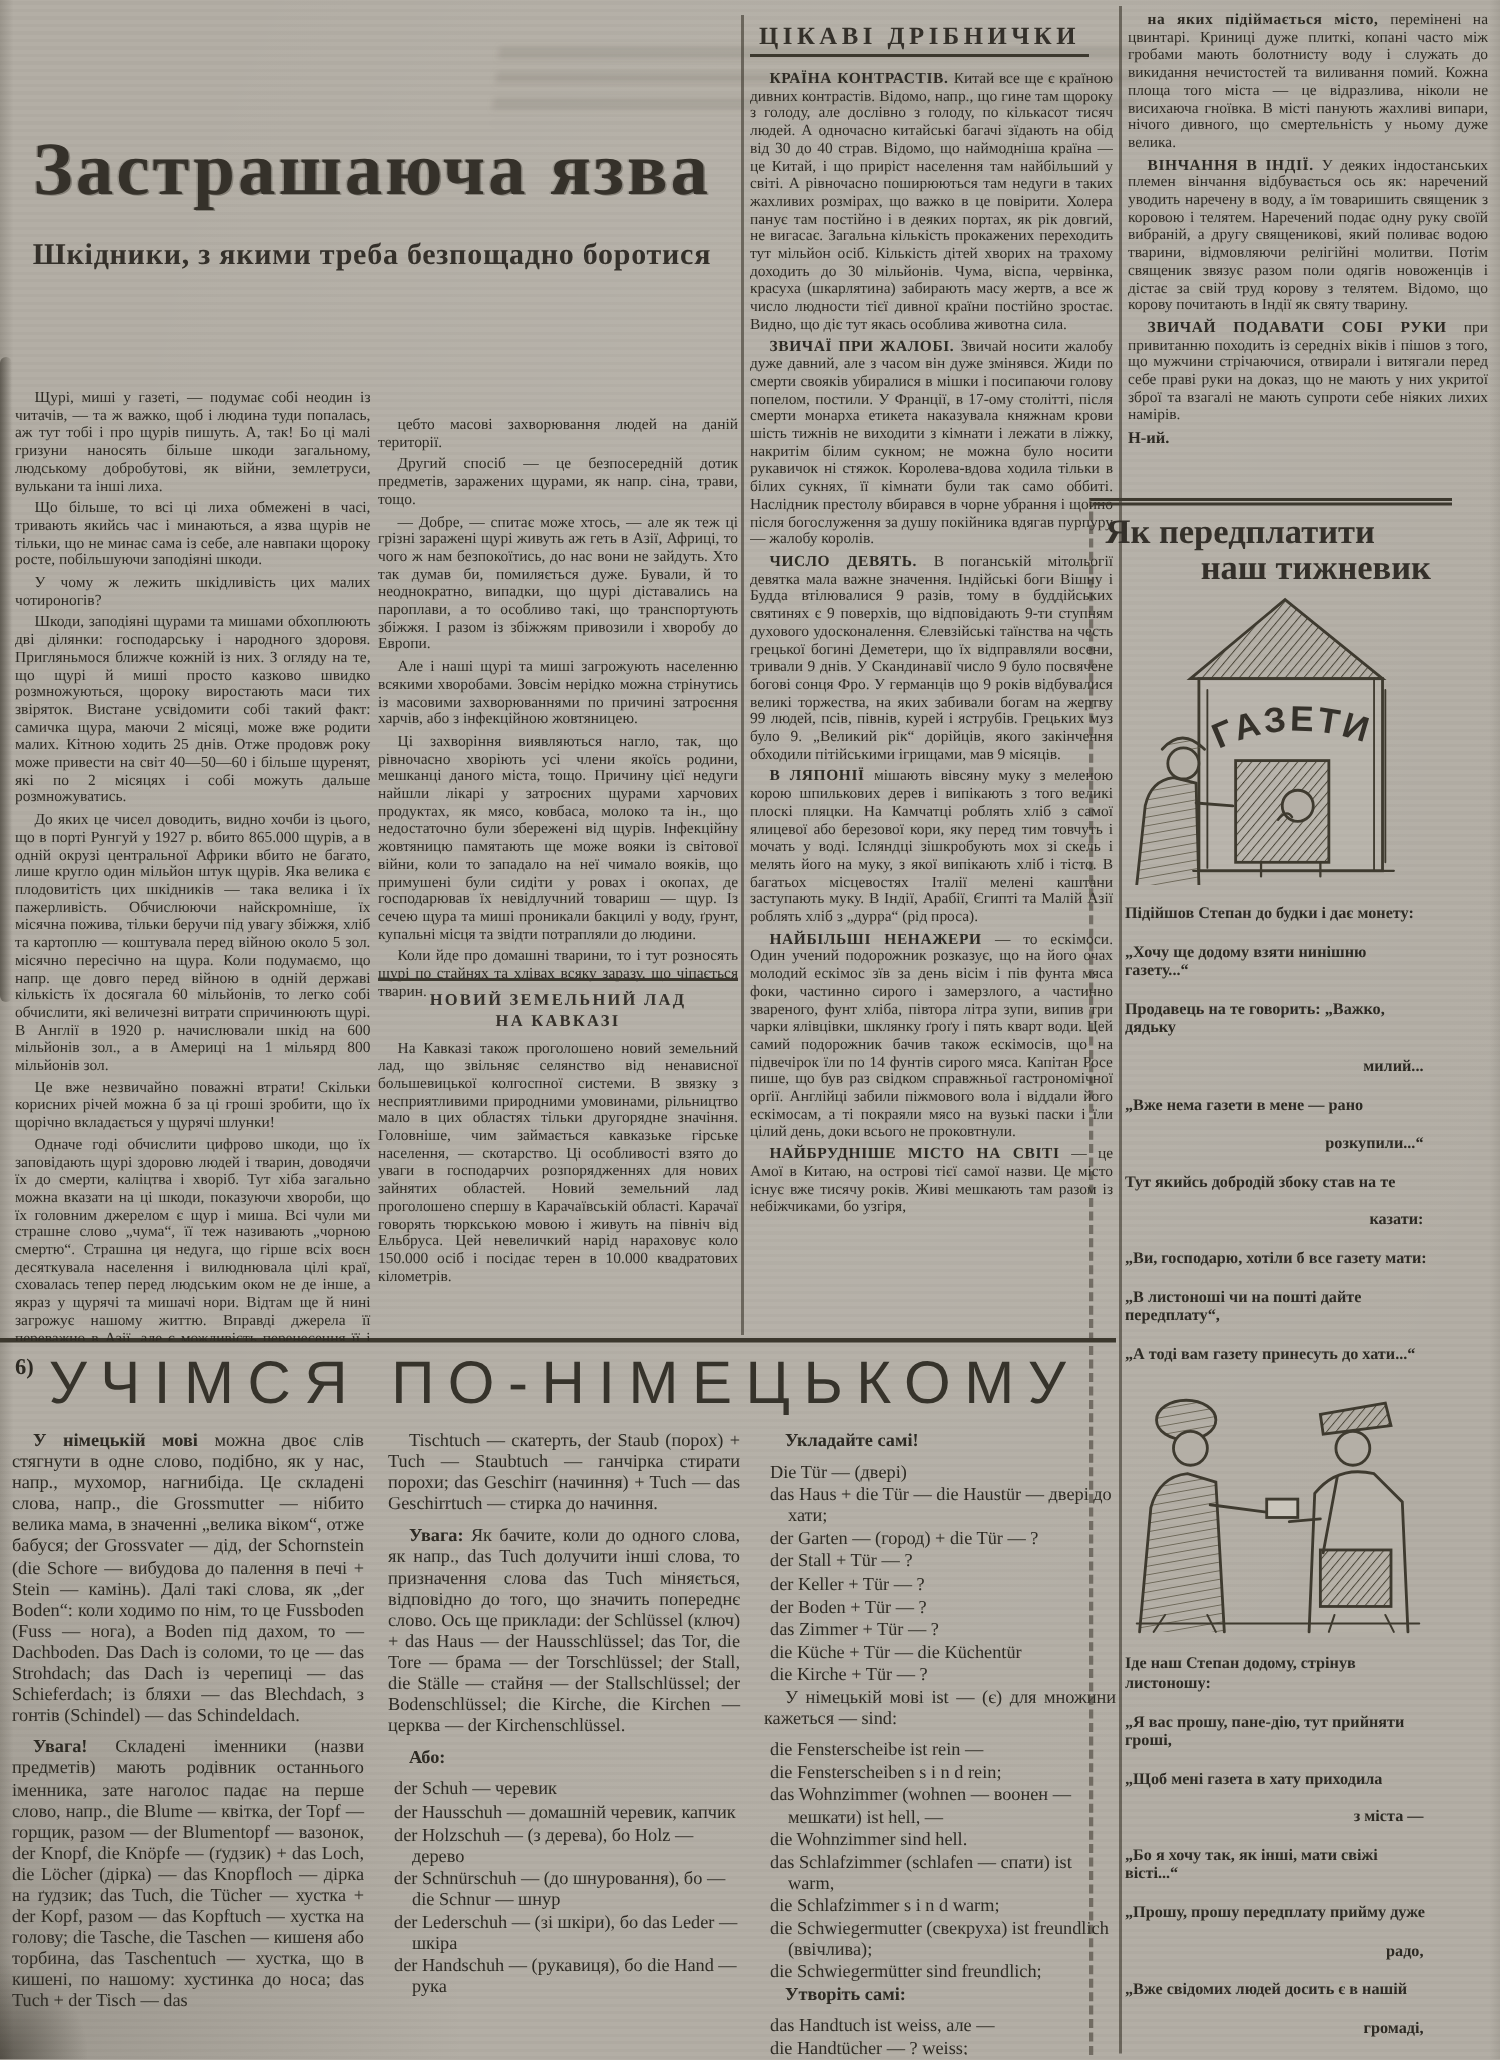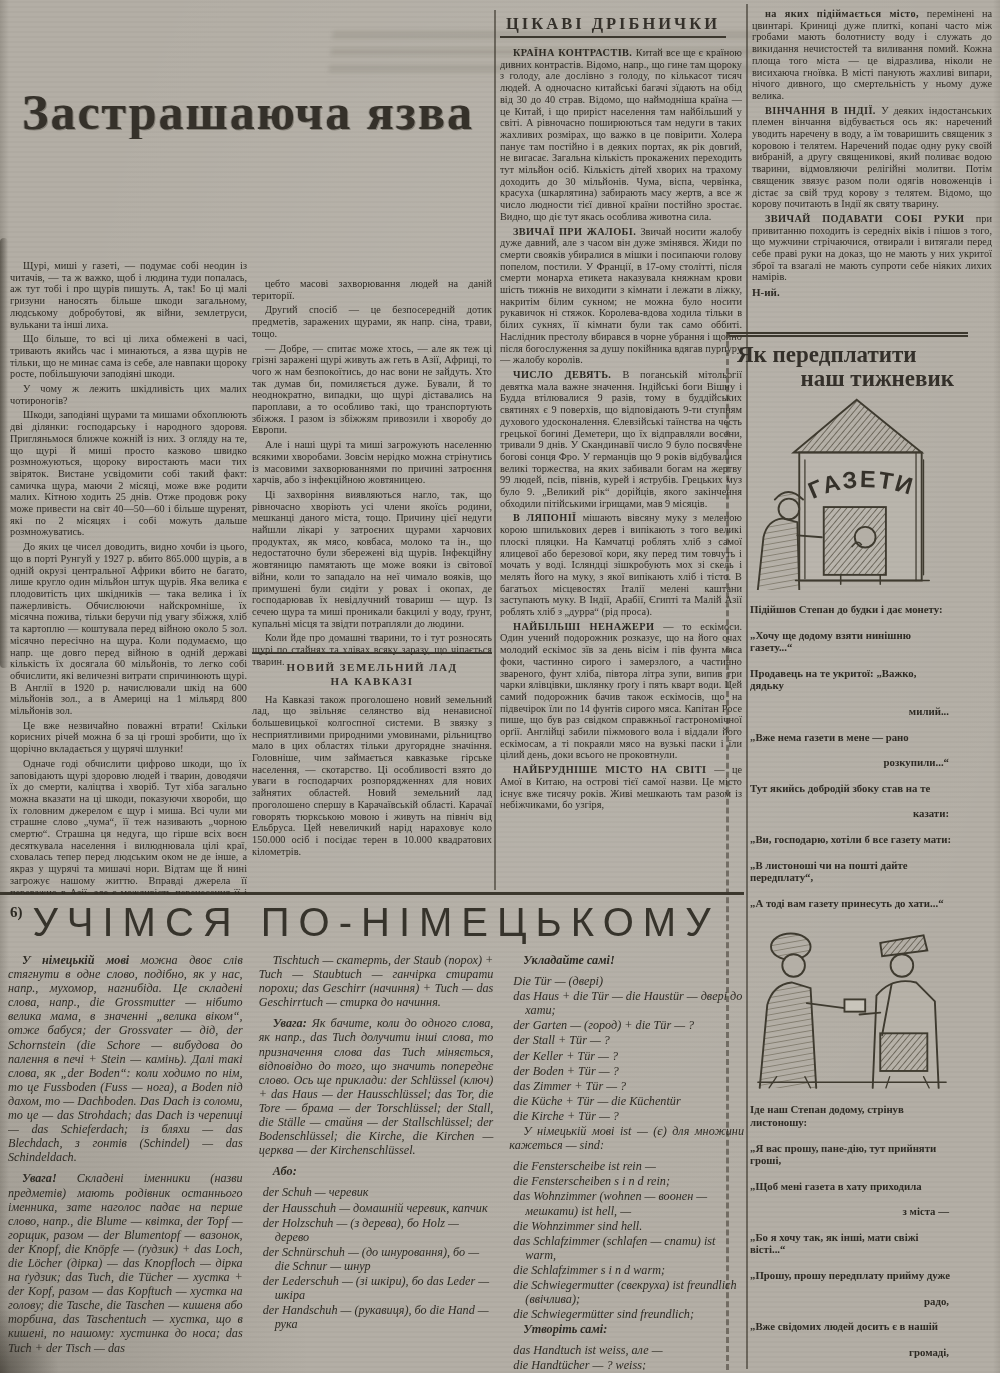--- a/index.html
+++ b/index.html
@@ -68,21 +68,21 @@
   .verse p.r{text-align:right;padding-right:4px;}
   .s-foot{font-weight:bold;font-size:12.6px;letter-spacing:.4px;margin-top:2px;color:#34302a;}
   .illo{display:block;margin:2px auto;}
 
   
   #german{left:8px;top:900px;width:736px;height:470px;}
   .g-head{position:relative;text-align:center;}
   .g-pageno{position:absolute;left:2px;top:4px;font-size:15px;font-weight:bold;}
   .g-head h2{margin:0;font-family:"Liberation Sans","DejaVu Sans",sans-serif;font-weight:normal;
     font-size:40px;letter-spacing:9px;color:#36332b;}
-  .g-cols{display:flex;gap:16px;margin-top:8px;font-style:italic;}
+  .g-cols{display:flex;gap:16px;margin-top:8px;}
   .gcol{flex:1;min-width:0;}
   .gx p{font-size:12.2px;line-height:14.1px;margin:0 0 7px;text-indent:14px;text-align:justify;}
   .glist p{font-size:12.2px;line-height:14.1px;margin:0 0 1px;text-indent:-12px;padding-left:16px;text-align:left;}
   .gl-head{font-weight:bold;font-size:12.4px;margin:2px 0 2px;text-indent:14px;}
   svg{shape-rendering:geometricPrecision;}
 </style>
 </head>
 <body>
 
 <div class="page">
@@ -104,20 +104,21 @@
   <div class="ghost"></div>
   <div class="blot-left"></div>
   <div class="blot-corner"></div>
 
   <div class="v-rule" id="v1"></div>
   <div class="v-rule" id="v2"></div>
   <div class="h-rule" id="hg"></div>
 
   <header class="abs" id="headline">
     <h1>Застрашаюча язва</h1>
+    <h2>Шкідники, з якими треба безпощадно боротися</h2>
   </header>
   <div class="abs tx" id="lead-c1">
       <p>Щурі, миші у газеті, — подумає собі неодин із читачів, — та ж важко, щоб і людина туди попалась, аж тут тобі і про щурів пишуть. А, так! Бо ці малі гризуни наносять більше шкоди загальному, людському добробутові, як війни, землетруси, вулькани та інші лиха.</p>
       <p>Що більше, то всі ці лиха обмежені в часі, тривають якийсь час і минаються, а язва щурів не тільки, що не минає сама із себе, але навпаки щороку росте, побільшуючи заподіяні шкоди.</p>
       <p>У чому ж лежить шкідливість цих малих чотироногів?</p>
       <p>Шкоди, заподіяні щурами та мишами обхоплюють дві ділянки: господарську і народного здоровя. Пригляньмося ближче кожній із них. З огляду на те, що щурі й миші просто казково швидко розмножуються, щороку виростають маси тих звіряток. Вистане усвідомити собі такий факт: самичка щура, маючи 2 місяці, може вже родити малих. Кітною ходить 25 днів. Отже продовж року може привести на світ 40—50—60 і більше щуренят, які по 2 місяцях і собі можуть дальше розмножуватись.</p>
       <p>До яких це чисел доводить, видно хочби із цього, що в порті Рунгуй у 1927 р. вбито 865.000 щурів, а в одній окрузі центральної Африки вбито не багато, лише кругло один мільйон штук щурів. Яка велика є плодовитість цих шкідників — така велика і їх пажерливість. Обчислюючи найскромніше, їх місячна пожива, тільки беручи під увагу збіжжя, хліб та картоплю — коштувала перед війною около 5 зол. місячно пересічно на щура. Коли подумаємо, що напр. ще довго перед війною в одній державі кількість їх досягала 60 мільйонів, то легко собі обчислити, які величезні витрати спричинюють щурі. В Англії в 1920 р. начислювали шкід на 600 мільйонів зол., а в Америці на 1 мільярд 800 мільйонів зол.</p>
       <p>Це вже незвичайно поважні втрати! Скільки корисних річей можна б за ці гроші зробити, що їх щорічно вкладається у щурячі шлунки!</p>
       <p>Одначе годі обчислити цифрово шкоди, що їх заповідають щурі здоровю людей і тварин, доводячи їх до смерти, каліцтва і хворіб. Тут хіба загально можна вказати на ці шкоди, показуючи хвороби, що їх головним джерелом є щур і миша. Всі чули ми страшне слово „чума“, її теж називають „чорною смертю“. Страшна ця недуга, що гірше всіх воєн десяткувала населення і вилюднювала цілі краї, сховалась тепер перед людським оком не де інше, а якраз у щурячі та мишачі нори. Відтам ще й нині загрожує нашому життю. Вправді джерела її переважно в Азії, але є можливість перенесення її і до нас. З щура чи миші переносяться бацилі чуми на людей двояким способом: перший і найгрізніший є за посередництвом бліх. Ці блохи живуть на щурах і ссуть їх заражену кров. В певну пору щурі починають масово гинути, а блохи, позбавлені своєї поживи, покидають щурів і переносяться на людей та тварин. Кусаючи людину, впроваджує блоха до людського організму бакцилі, і людина смертельно занедужує. Легко собі уявити, що з одної людини безпечно блосі перенестись на інших, передусім на окруження хворого, і так починаються епідемії,</p>
     </div>
@@ -183,21 +184,21 @@
       </g>
       <path id="arcpath" d="M78,112 Q127,88 184,108" fill="none"></path>
       <text font-family="Liberation Sans, sans-serif" font-size="25" font-weight="bold" fill="#35312a" letter-spacing="2">
         <textPath href="#arcpath">ГАЗЕТИ</textPath>
       </text>
     </svg>
 
     <div class="verse">
         <p>Підійшов Степан до будки і дає монету:</p>
         <p>„Хочу ще додому взяти нинішню газету...“</p>
-        <p>Продавець на те укритої: „Важко, дядьку</p>
+        <p>Продавець на те говорить: „Важко, дядьку</p>
         <p class="r">милий...</p>
         <p>„Вже нема газети в мене — рано</p>
         <p class="r">розкупили...“</p>
         <p>Тут якийсь добродій збоку став на те</p>
         <p class="r">казати:</p>
         <p>„Ви, господарю, хотіли б все газету мати:</p>
         <p>„В листоноші чи на пошті дайте передплату“,</p>
         <p>„А тоді вам газету принесуть до хати...“</p>
       </div>
 

